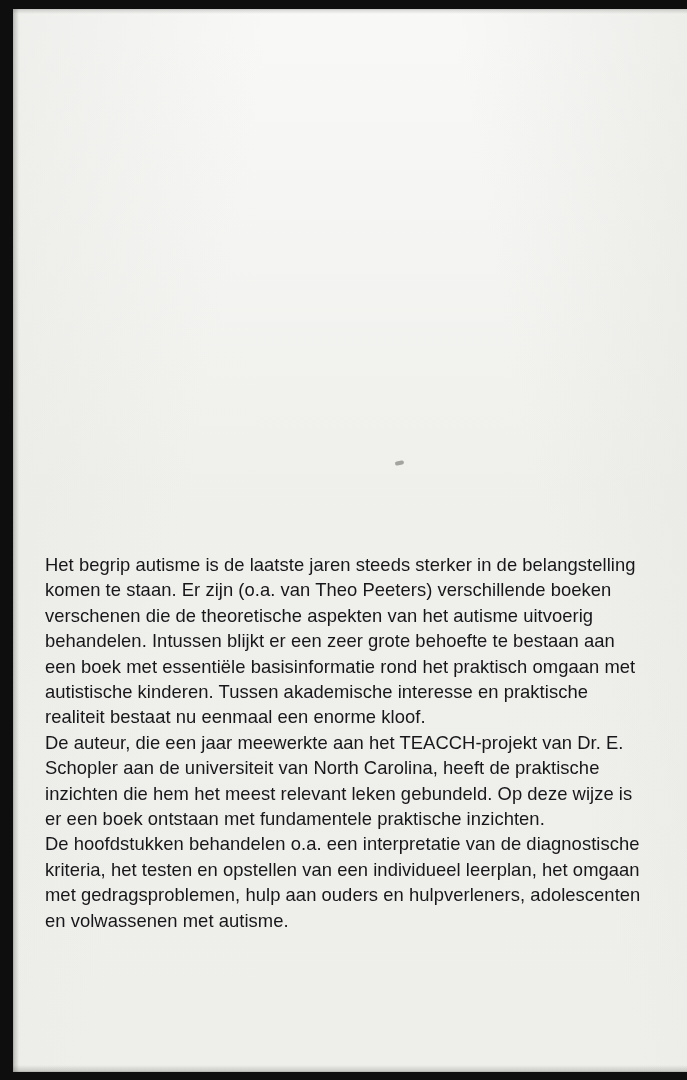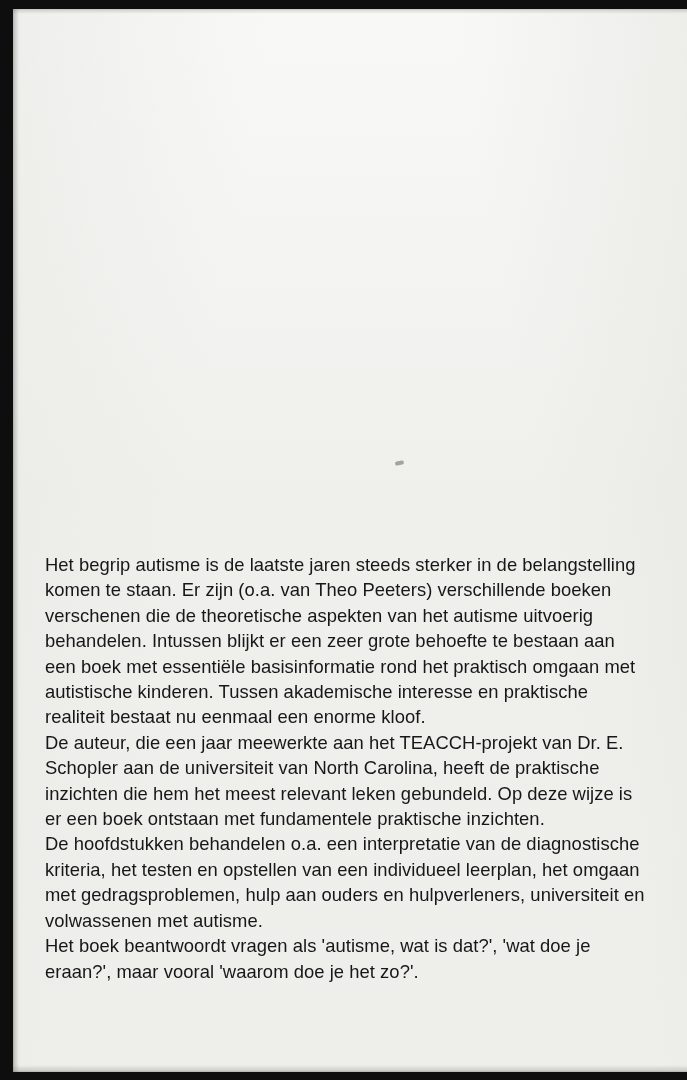--- a/index.html
+++ b/index.html
@@ -112,18 +112,17 @@
   <div class="cover">
     <div class="paper-tint"></div>
     <div class="edge-dark-top"></div>
     <div class="edge-dark-left"></div>
     <div class="edge-dark-bottom"></div>
     <div class="speck"></div>
 
     <div class="blurb">
       <p>Het begrip autisme is de laatste jaren steeds sterker in de belangstelling komen te staan. Er zijn (o.a. van Theo Peeters) verschillende boeken verschenen die de theoretische aspekten van het autisme uitvoerig behandelen. Intussen blijkt er een zeer grote behoefte te bestaan aan een boek met essentiële basisinformatie rond het praktisch omgaan met autistische kinderen. Tussen akademische interesse en praktische realiteit bestaat nu eenmaal een enorme kloof.</p>
       <p>De auteur, die een jaar meewerkte aan het TEACCH-projekt van Dr. E. Schopler aan de universiteit van North Carolina, heeft de praktische inzichten die hem het meest relevant leken gebundeld. Op deze wijze is er een boek ontstaan met fundamentele praktische inzichten.</p>
-      <p>De hoofdstukken behandelen o.a. een interpretatie van de diagnostische kriteria, het testen en opstellen van een individueel leerplan, het omgaan met gedragsproblemen, hulp aan ouders en hulpverleners, universiteit en volwassenen met autisme.</p>
-      <p>Het boek beantwoordt vragen als 'autisme, wat is dat?', 'wat doe je eraan?', maar vooral 'waarom doe je het zo?'.</p>
+      <p>De hoofdstukken behandelen o.a. een interpretatie van de diagnostische kriteria, het testen en opstellen van een individueel leerplan, het omgaan met gedragsproblemen, hulp aan ouders en hulpverleners, adolescenten en volwassenen met autisme.</p>
     </div>
 
   </div>
 </div>
 
 </body></html>

